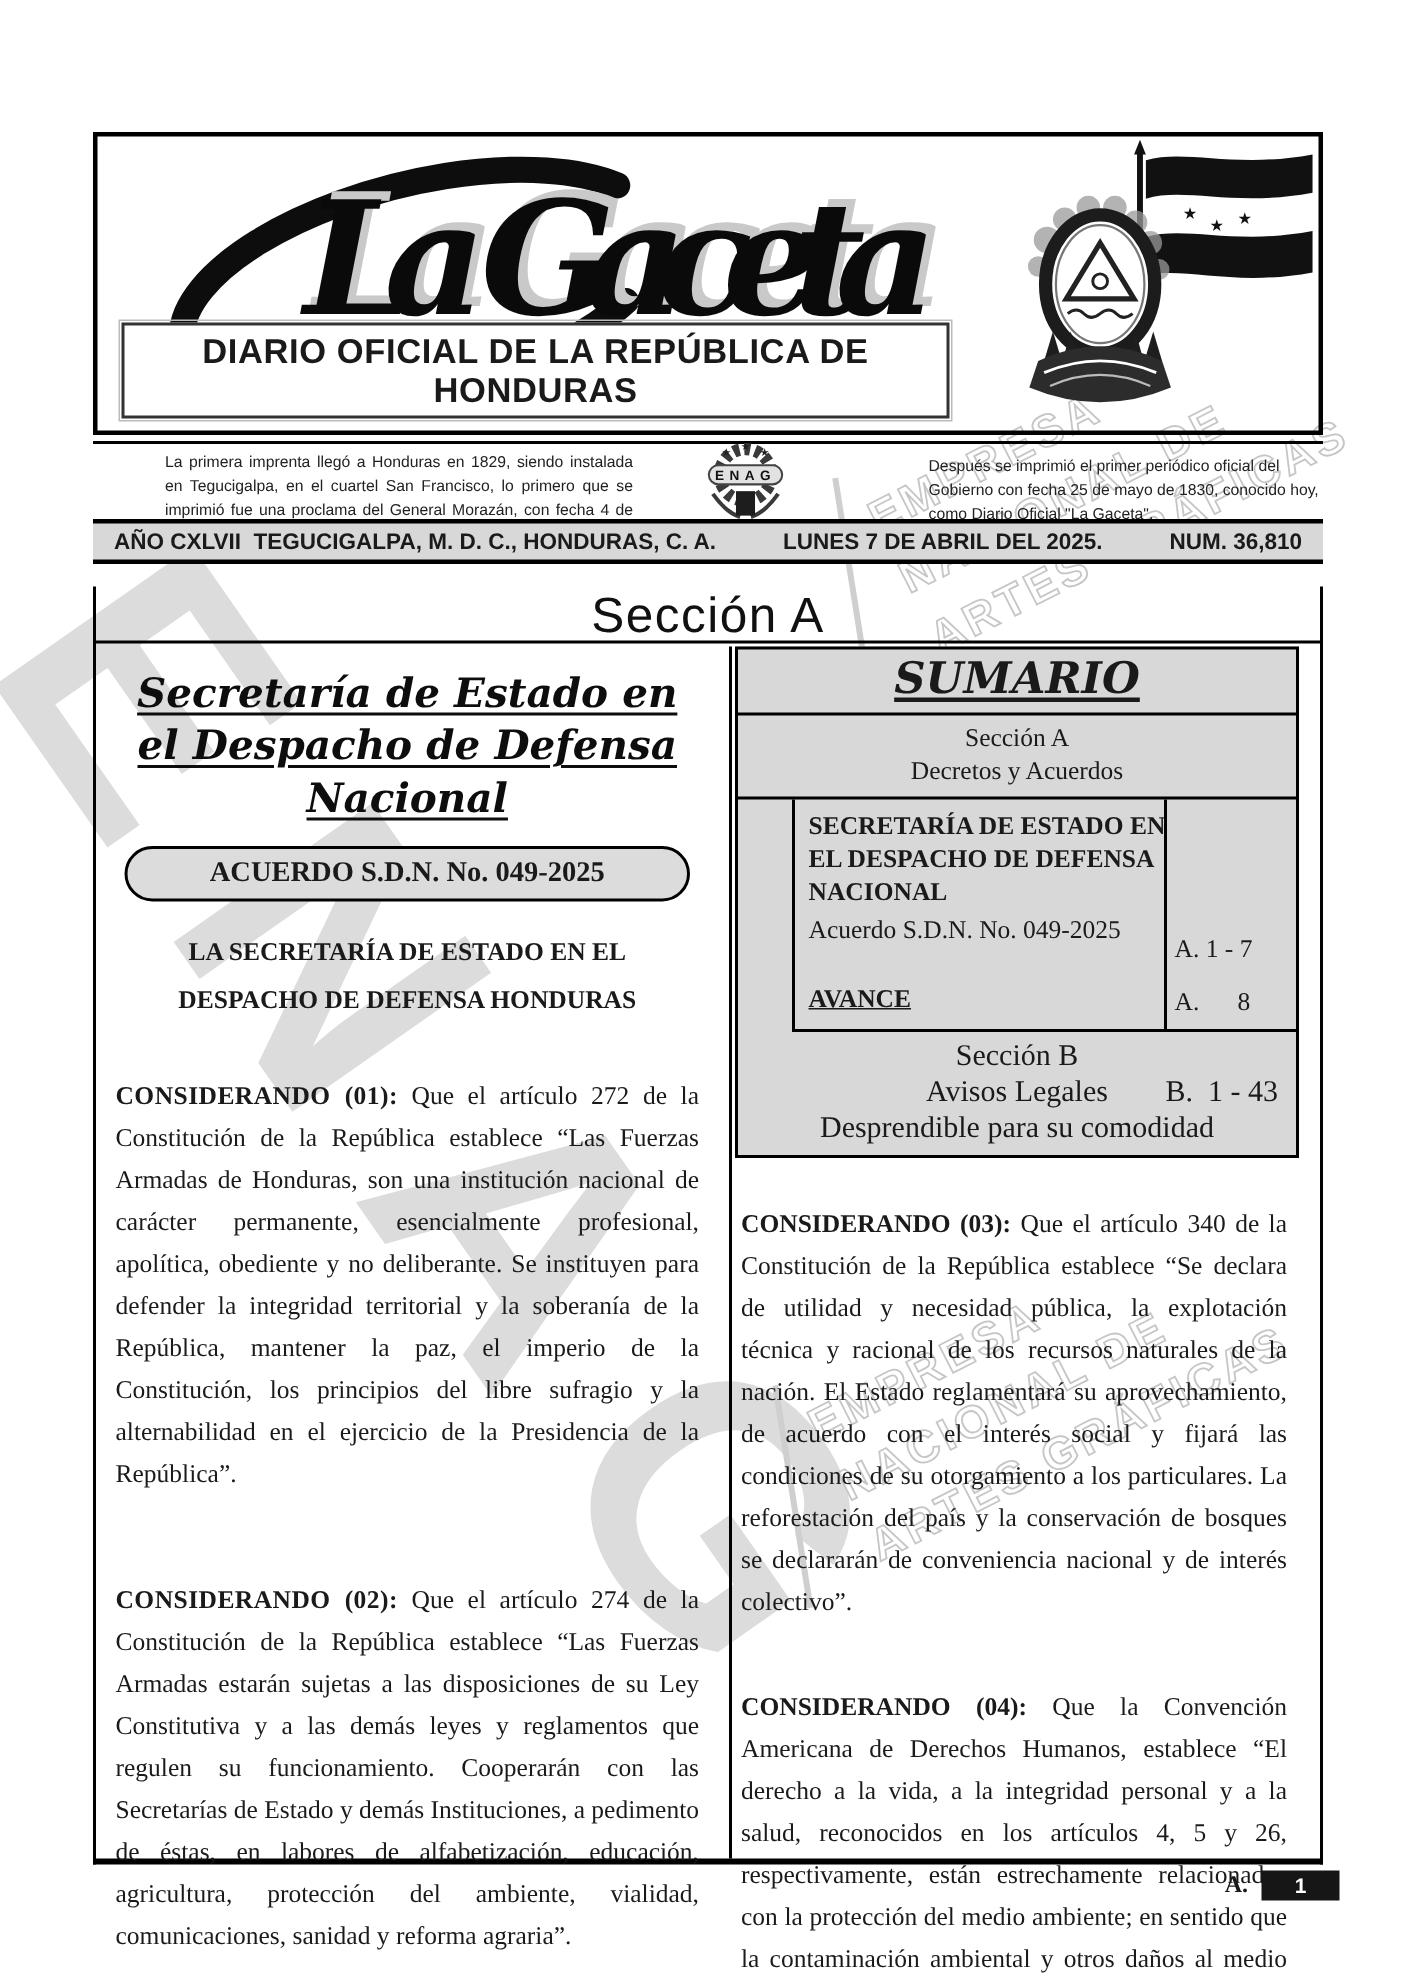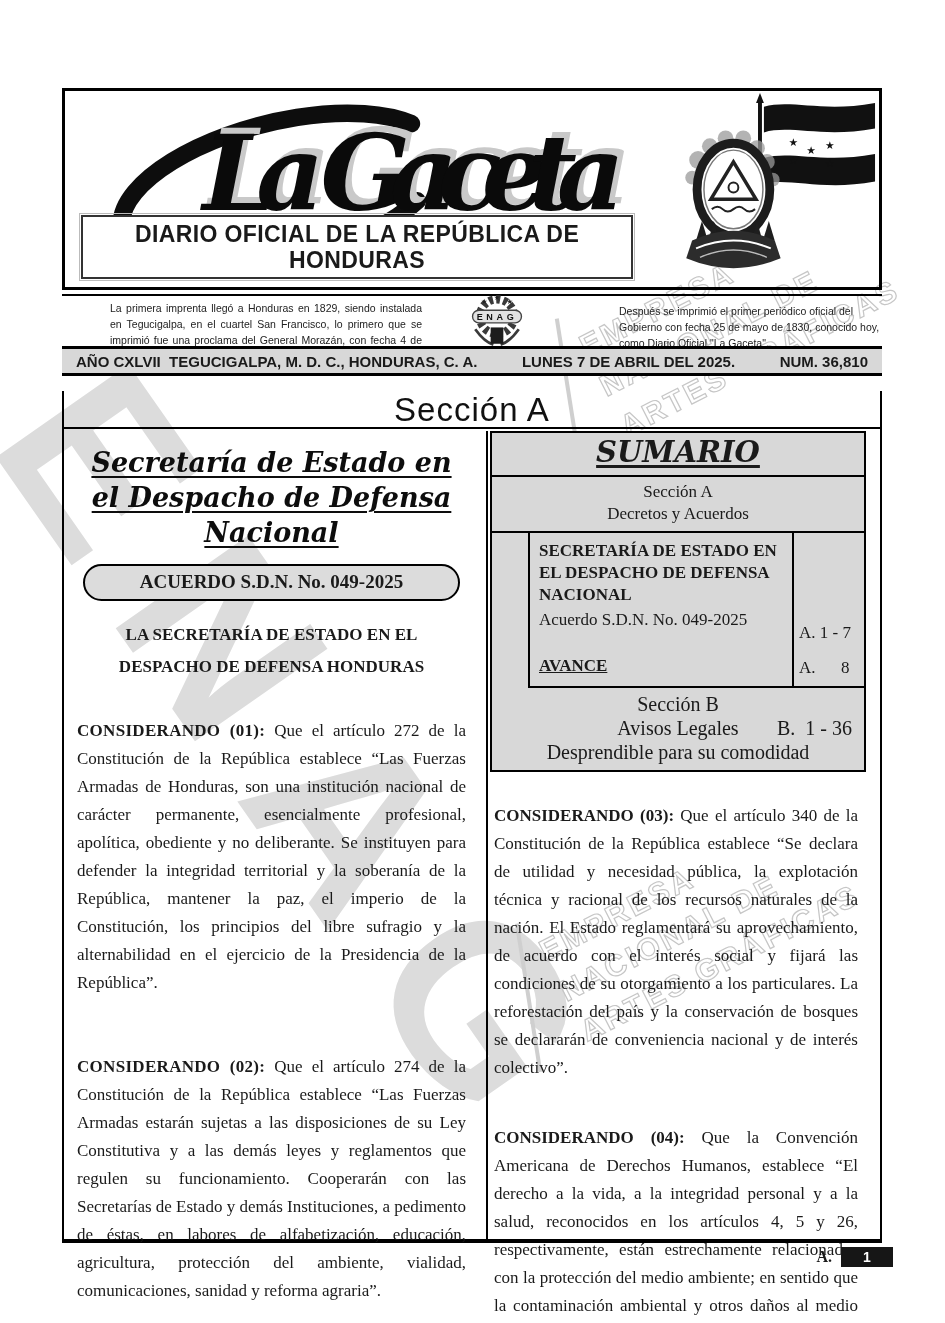--- a/index.html
+++ b/index.html
@@ -107,21 +107,21 @@
   .sum-title span {
     font: bold italic 29px "DejaVu Serif", serif;
     text-decoration: underline; text-decoration-thickness: 3px; text-underline-offset: 3px;
   }
   .sum-secA { border-bottom: 2px solid #000; text-align: center; font-size: 17px; line-height: 22px; padding: 4px 0 6px; }
   .sum-entry { margin-left: 36px; border-left: 2px solid #000; border-bottom: 2px solid #000; position: relative; min-height: 154px; }
   .sum-entry-main { padding: 7px 80px 10px 9px; }
   .sum-org div { font: bold 17px/22px "Liberation Serif", serif; }
   .sum-item { font: 17px/24px "Liberation Serif", serif; margin-top: 2px; }
   .sum-avance { font: bold 17px "Liberation Serif", serif; margin-top: 24px; text-decoration: underline; }
-  .sum-pages { position: absolute; top: 0; right: 0; bottom: 0; width: 72px; border-left: 2px solid #000; font-size: 17px; }
+  .sum-pages { position: absolute; top: 0; right: 16px; bottom: 0; width: 72px; border-left: 2px solid #000; font-size: 17px; }
   .sum-pages .p1 { position: absolute; left: 5px; top: 90px; white-space: pre; }
   .sum-pages .p2 { position: absolute; left: 5px; bottom: 8px; white-space: pre; }
   .sum-secB { text-align: center; font-size: 20px; line-height: 24px; padding: 4px 0 6px; position: relative; }
   .sum-secB .row { position: relative; }
   .sum-secB .bp { position: absolute; right: 12px; white-space: pre; }
 
   .rc-para { margin: 30px 8px 0 6px; font: 17px/28px "Liberation Serif", serif; text-align: justify; }
   .rc-para + .rc-para { margin-top: 42px; }
 
   
@@ -266,21 +266,21 @@
             </div>
             <div class="sum-pages">
               <span class="p1">A. 1 - 7</span>
               <span class="p2">A.      8</span>
             </div>
           </div>
           <div class="sum-secB">
             <div>Sección B</div>
             <div class="row">
               <span>Avisos Legales</span>
-              <span class="bp">B.  1 - 36</span>
+              <span class="bp">B.  1 - 43</span>
             </div>
             <div>Desprendible para su comodidad</div>
           </div>
         </div>
         <p class="rc-para"><b>CONSIDERANDO (03):</b><span> Que el artículo 340 de la Constitución de la República establece “Se declara de utilidad y necesidad pública, la explotación técnica y racional de los recursos naturales de la nación. El Estado reglamentará su aprovechamiento, de acuerdo con el interés social y fijará las condiciones de su otorgamiento a los particulares. La reforestación del país y la conservación de bosques se declararán de conveniencia nacional y de interés colectivo”.</span></p>
         <p class="rc-para"><b>CONSIDERANDO (04):</b><span> Que la Convención Americana de Derechos Humanos, establece “El derecho a la vida, a la integridad personal y a la salud, reconocidos en los artículos 4, 5 y 26, respectivamente, están estrechamente relacionados con la protección del medio ambiente; en sentido que la contaminación ambiental y otros daños al medio ambiente pueden afectar negativamente estos derechos y que los Estados</span></p>
       </div>
     </div>
   </div>
 

